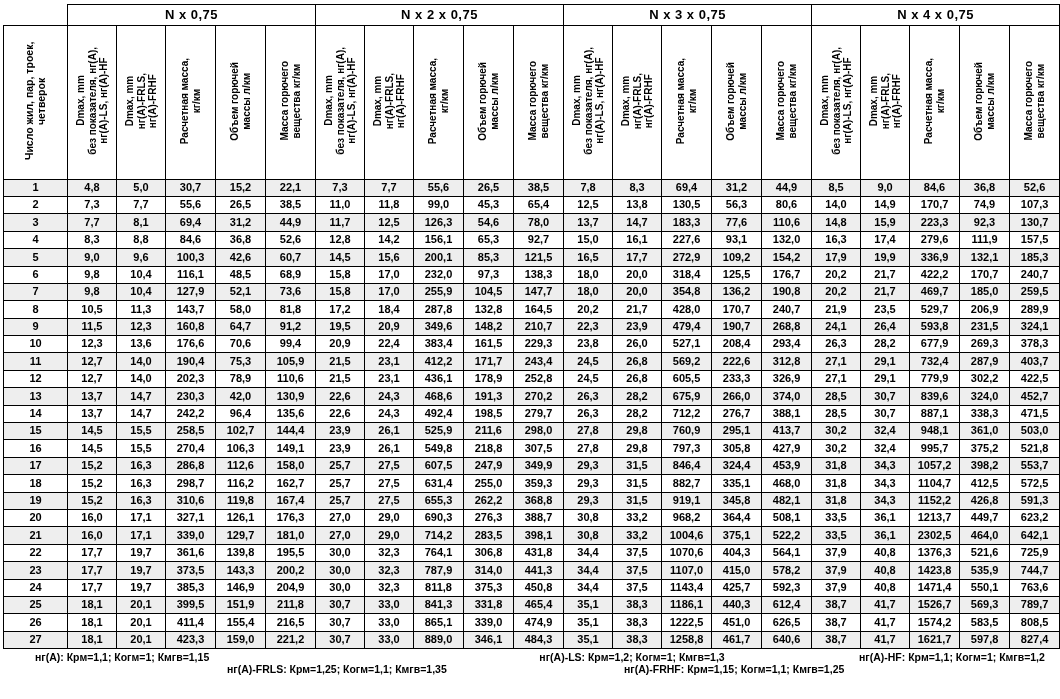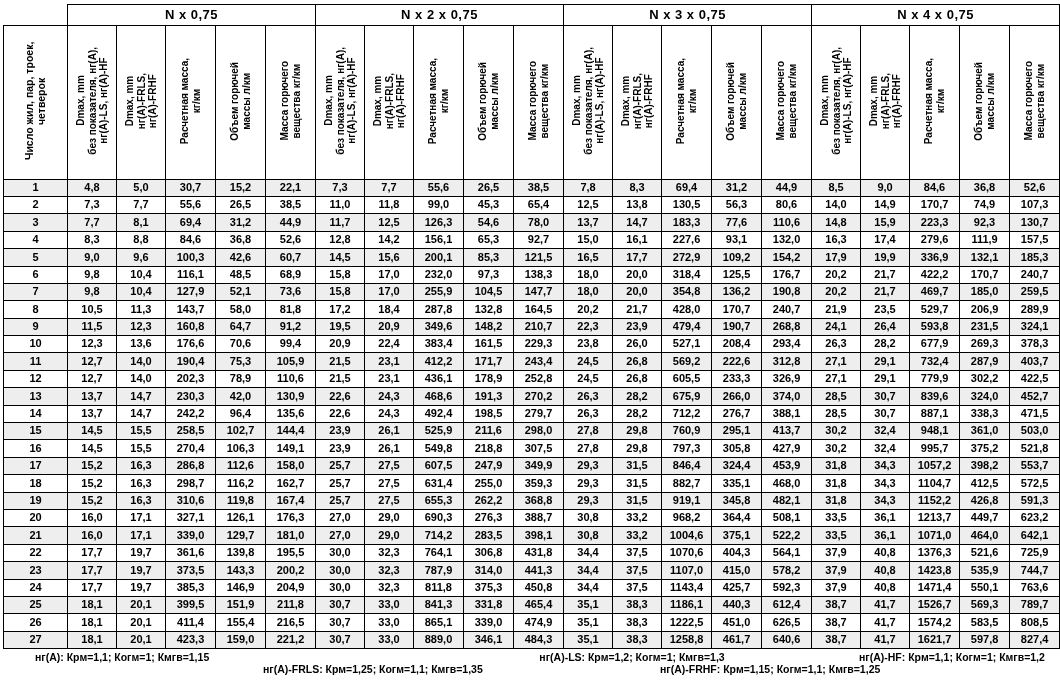--- a/index.html
+++ b/index.html
@@ -57,21 +57,21 @@
     margin-top:2px;
     font-size:10.5px;
     font-weight:bold;
   }
   .notes .line{display:flex;width:100%;}
   .notes .line .seg{white-space:nowrap;padding-left:32px;}
   .notes .l1 .s1{width:370px;}
   .notes .l1 .s2{width:390px;text-align:center;}
   .notes .l1 .s3{width:auto;}
   .notes .l2 .s1{width:160px;}
-  .notes .l2 .s2{width:333px;margin-left:36px;}
+  .notes .l2 .s2{width:333px;}
   .notes .l2 .s3{width:auto;margin-left:32px;}
 </style>
 </head>
 <body>
 
 <div id="wrap">
   <table class="main">
     <colgroup>
       <col style="width:64px">
       <col style="width:49px">
@@ -632,21 +632,21 @@
           <td class="d">714,2</td>
           <td class="d">283,5</td>
           <td class="d">398,1</td>
           <td class="d">30,8</td>
           <td class="d">33,2</td>
           <td class="d">1004,6</td>
           <td class="d">375,1</td>
           <td class="d">522,2</td>
           <td class="d">33,5</td>
           <td class="d">36,1</td>
-          <td class="d">1071,0</td>
+          <td class="d">2302,5</td>
           <td class="d">464,0</td>
           <td class="d">642,1</td>
         </tr>
         <tr class="data">
           <td class="c0">22</td>
           <td class="d">17,7</td>
           <td class="d">19,7</td>
           <td class="d">361,6</td>
           <td class="d">139,8</td>
           <td class="d">195,5</td>

